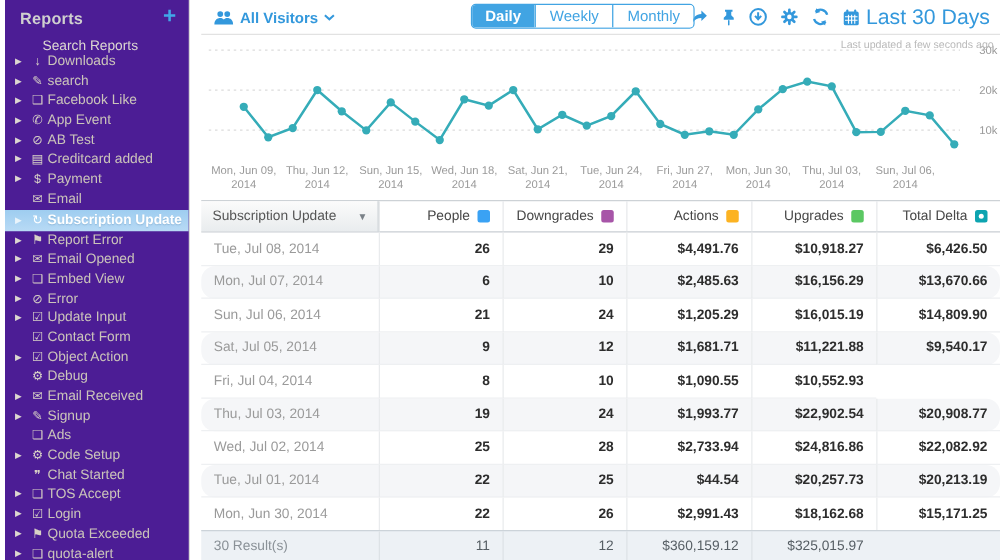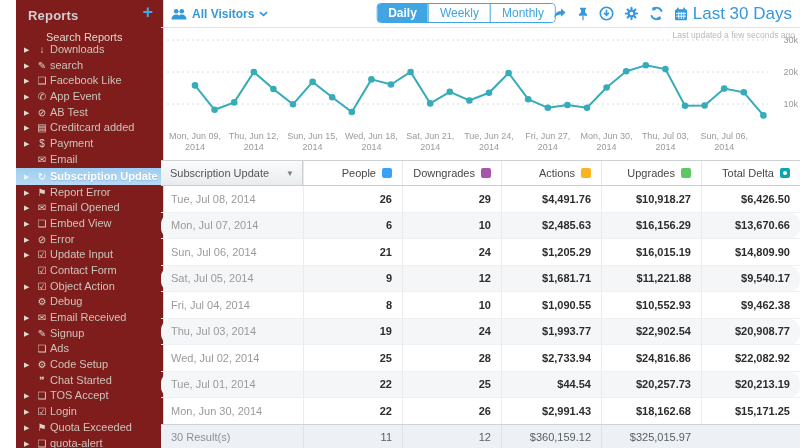--- a/index.html
+++ b/index.html
@@ -1,22 +1,22 @@
 <!DOCTYPE html>
 <html><head>
 <meta charset="utf-8">
 <style>
   * { margin:0; padding:0; box-sizing:border-box; }
   html,body { width:800px; height:448px; overflow:hidden; background:#fff;
               font-family:"Liberation Sans", sans-serif; }
   #app { position:relative; width:800px; height:448px; background:#fff; }
 
   
-  #sidebar { position:absolute; left:16px; top:0; width:148px; height:448px;
-             background:#7f1d1d; border-right:1px solid #d8d8d8; }
+  #sidebar { position:absolute; left:4px; top:0; width:148px; height:448px;
+             background:#4c1d95; border-right:1px solid #d8d8d8; }
   .sb-header { position:relative; height:26px; padding:6px 10px 0 12px; }
   .sb-title { font-size:13px; font-weight:bold; color:#cfcfcf; letter-spacing:.2px; }
   .sb-add { position:absolute; right:10px; top:3px; color:#41a7e8; font-size:18px;
             font-weight:bold; cursor:pointer; line-height:18px; }
   .sb-search { position:relative; height:18px; margin:2px 0 0 12px; display:flex; align-items:center; gap:18px; }
   .sb-search svg { opacity:.55; }
   .sb-search input { border:none; outline:none; background:transparent; font-size:11px;
                      color:#999; width:120px; font-family:"Liberation Sans",sans-serif; }
   .sb-search input::placeholder { color:#ddd8d2; }
   #sb-list { position:absolute; left:0; right:0; top:42px; bottom:0; overflow:hidden; }
@@ -460,21 +460,20 @@
             <div class="c-num">$1,681.71</div>
             <div class="c-num">$11,221.88</div>
             <div class="c-num">$9,540.17</div>
           </div>
           <div class="trow tgrid">
             <div class="c-date">Fri, Jul 04, 2014</div>
             <div class="c-num">8</div>
             <div class="c-num">10</div>
             <div class="c-num">$1,090.55</div>
             <div class="c-num">$10,552.93</div>
-            <div class="c-num">$9,462.38</div>
           </div>
           <div class="trow tgrid alt">
             <div class="c-date">Thu, Jul 03, 2014</div>
             <div class="c-num">19</div>
             <div class="c-num">24</div>
             <div class="c-num">$1,993.77</div>
             <div class="c-num">$22,902.54</div>
             <div class="c-num">$20,908.77</div>
           </div>
           <div class="trow tgrid">

